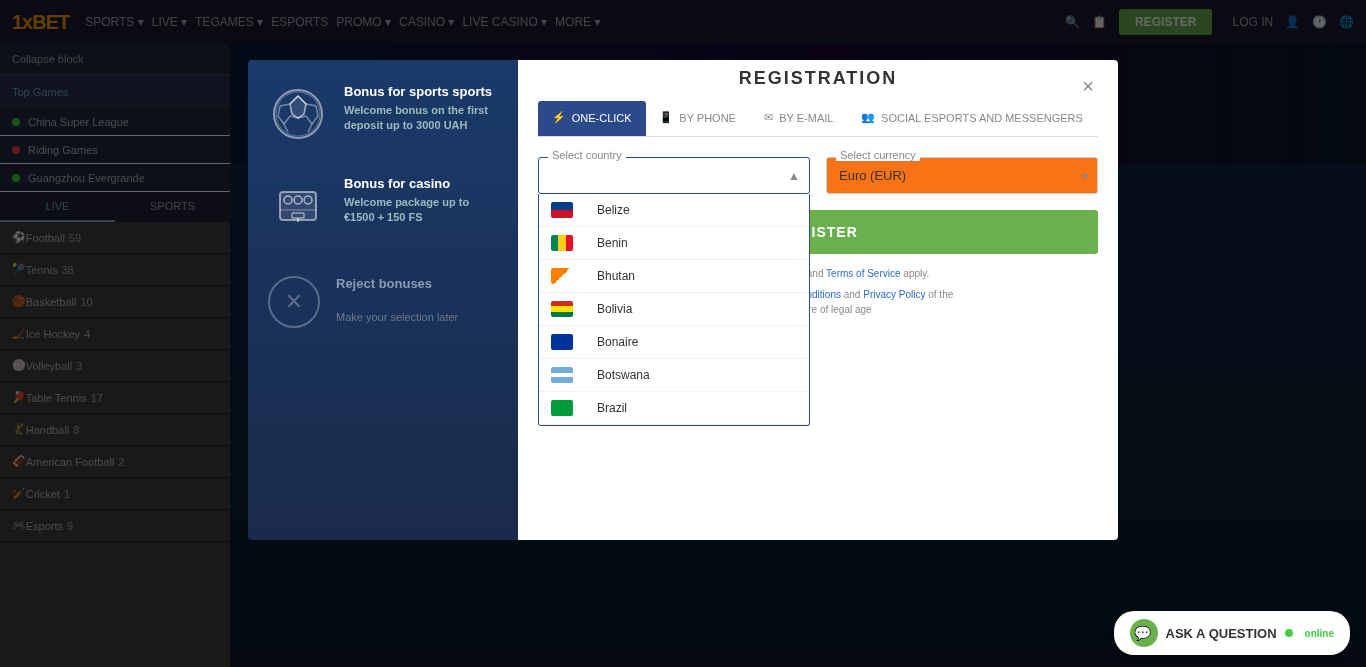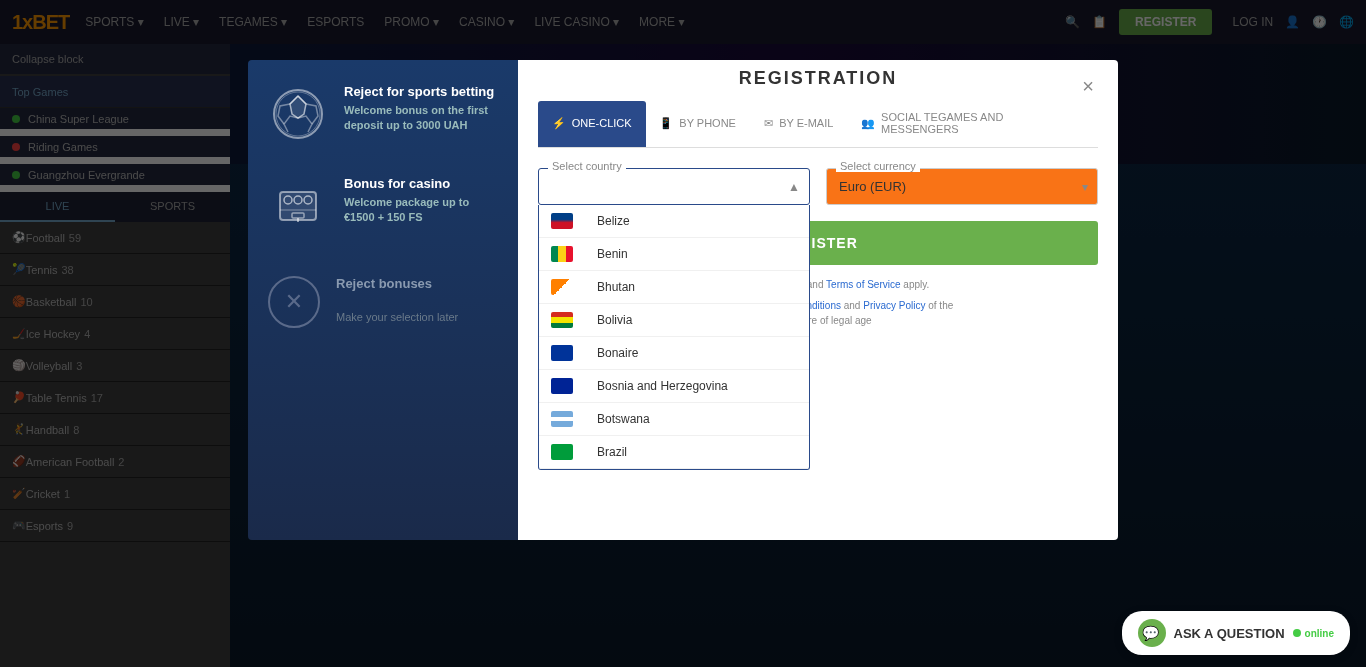--- a/index.html
+++ b/index.html
@@ -13,36 +13,36 @@
 
     
     .top-nav {
       position: absolute; top: 0; left: 0; right: 0; height: 44px;
       background: #1a1a2e;
       display: flex; align-items: center; padding: 0 12px; gap: 16px;
       z-index: 10;
     }
     .logo { color: #fff; font-weight: 900; font-size: 20px; letter-spacing: -1px; }
     .logo span { color: #f90; }
-    .nav-items { display: flex; gap: 20px; flex: 1; text-align: center; }
+    .nav-items { display: flex; gap: 8px; flex: 1; text-align: center; }
     .nav-item { color: #aaa; font-size: 12px; text-transform: uppercase; cursor: pointer; }
     .register-btn { background: #6ab04c; color: #fff; border: none; padding: 6px 16px; border-radius: 3px; font-size: 12px; font-weight: bold; cursor: pointer; }
     .login-btn { color: #aaa; font-size: 12px; cursor: pointer; margin-left: 8px; }
     .nav-icons { display: flex; gap: 12px; align-items: center; }
     .nav-icon-item { color: #aaa; font-size: 12px; }
 
     
     .left-sidebar {
       position: absolute; top: 44px; left: 0; width: 230px; bottom: 0;
       background: #404040; z-index: 5;
     }
     .sidebar-collapse { background: #252a40; height: 30px; display: flex; align-items: center; padding: 0 12px; color: #aaa; font-size: 11px; cursor: pointer; }
     .sidebar-top-games { background: #252a40; margin-top: 2px; }
     .sidebar-section-header { background: #2a3050; height: 32px; display: flex; align-items: center; padding: 0 12px; color: #7ac; font-size: 11px; border-bottom: 1px solid #333; }
-    .sidebar-item { height: 28px; display: flex; align-items: center; padding: 0 12px; color: #bbb; font-size: 11px; border-bottom: 7px solid #ffffff; cursor: pointer; }
+    .sidebar-item { height: 28px; display: flex; align-items: center; padding: 0 12px; color: #bbb; font-size: 11px; border-bottom: 1px solid #ffffff; cursor: pointer; }
     .sidebar-item .dot { width: 8px; height: 8px; border-radius: 50%; margin-right: 8px; }
     .dot-green { background: #4c4; }
     .dot-red { background: #f44; }
     .sidebar-tabs { display: flex; background: #1e2235; }
     .sidebar-tab { flex: 1; text-align: center; padding: 8px; color: #aaa; font-size: 11px; cursor: pointer; border-bottom: 2px solid transparent; }
     .sidebar-tab.active { color: #7ac; border-bottom-color: #7ac; }
     .sidebar-sports { color: #bbb; }
     .sport-item { height: 32px; display: flex; align-items: center; padding: 0 12px; color: #bbb; font-size: 11px; cursor: pointer; border-bottom: 1px solid #222; }
 
     
@@ -241,21 +241,21 @@
 
             <path d="M26 8 L34 16 L32 26 L26 30 L20 26 L18 16 Z" stroke="rgba(255,255,255,0.6)" stroke-width="1.5" fill="rgba(255,255,255,0.1)"></path>
             <path d="M26 30 L34 28 L40 36 L36 44" stroke="rgba(255,255,255,0.4)" stroke-width="1.5" fill="none"></path>
             <path d="M26 30 L18 28 L12 36 L16 44" stroke="rgba(255,255,255,0.4)" stroke-width="1.5" fill="none"></path>
             <path d="M34 16 L44 18 L46 28 L40 36" stroke="rgba(255,255,255,0.4)" stroke-width="1.5" fill="none"></path>
             <path d="M18 16 L8 18 L6 28 L12 36" stroke="rgba(255,255,255,0.4)" stroke-width="1.5" fill="none"></path>
             <path d="M26 8 L34 16 M26 8 L18 16" stroke="rgba(255,255,255,0.4)" stroke-width="1.5"></path>
           </svg>
         </div>
         <div class="bonus-text">
-          <h3>Reject for sports betting</h3>
+          <h3>Bonus for sports sports</h3>
           <p>Welcome bonus on the first deposit up to 3000 UAH</p>
         </div>
       </div>
 
       <div class="bonus-item">
         <div class="bonus-icon">
           <svg viewBox="0 0 52 52" fill="none">
             <rect x="8" y="12" width="36" height="28" rx="3" stroke="rgba(255,255,255,0.5)" stroke-width="2" fill="rgba(255,255,255,0.1)"></rect>
             <circle cx="16" cy="20" r="4" stroke="rgba(255,255,255,0.6)" stroke-width="1.5" fill="none"></circle>
             <circle cx="26" cy="20" r="4" stroke="rgba(255,255,255,0.6)" stroke-width="1.5" fill="none"></circle>
@@ -292,21 +292,21 @@
         <div class="modal-tab">
           <span>📱</span>
           <span>BY PHONE</span>
         </div>
         <div class="modal-tab">
           <span>✉</span>
           <span>BY E-MAIL</span>
         </div>
         <div class="modal-tab">
           <span>👥</span>
-          <span>SOCIAL TEGAMES AND MESSENGERS</span>
+          <span>SOCIAL ESPORTS AND MESSENGERS</span>
         </div>
       </div>
 
       <div class="modal-body">
         <div class="form-row">
 
           <div class="form-group" style="position:relative;">
             <label>Select country</label>
             <select class="form-select">
               <option value=""></option>
@@ -338,24 +338,20 @@
               </div>
               <div class="country-item">
                 <span class="country-flag flag-bolivia"></span>
                 <span>Bolivia</span>
               </div>
               <div class="country-item">
                 <span class="country-flag flag-bonaire"></span>
                 <span>Bonaire</span>
               </div>
               <div class="country-item">
-                <span class="country-flag flag-bosnia"></span>
-                <span>Bosnia and Herzegovina</span>
-              </div>
-              <div class="country-item">
                 <span class="country-flag flag-botswana"></span>
                 <span>Botswana</span>
               </div>
               <div class="country-item">
                 <span class="country-flag flag-brazil"></span>
                 <span>Brazil</span>
               </div>
             </div>
           </div>
 
@@ -389,17 +385,17 @@
           <span>that you are of legal age</span>
         </div>
       </div>
     </div>
   </div>
 </div>
 
 <div class="ask-question">
   <div class="chat-bubble">💬</div>
   <span>ASK A QUESTION</span>
-  <div style="display:flex;align-items:center;gap:4px">
+  <div style="display:flex;align-items:center;gap:12px">
     <div class="online-dot"></div>
     <span class="online-text">online</span>
   </div>
 </div>
 
 </body></html>

